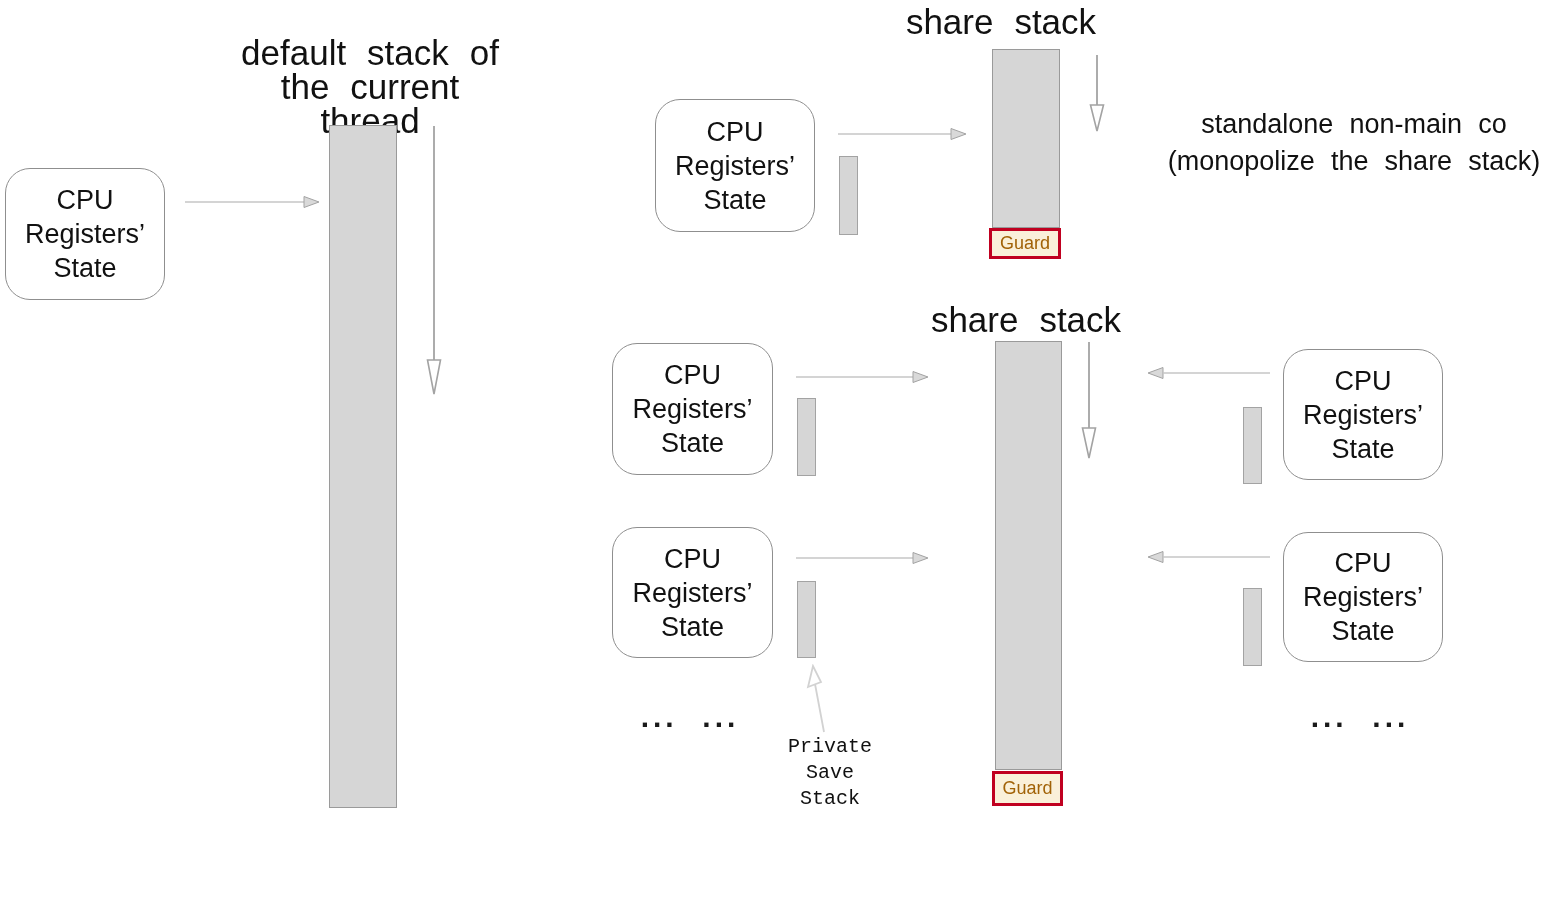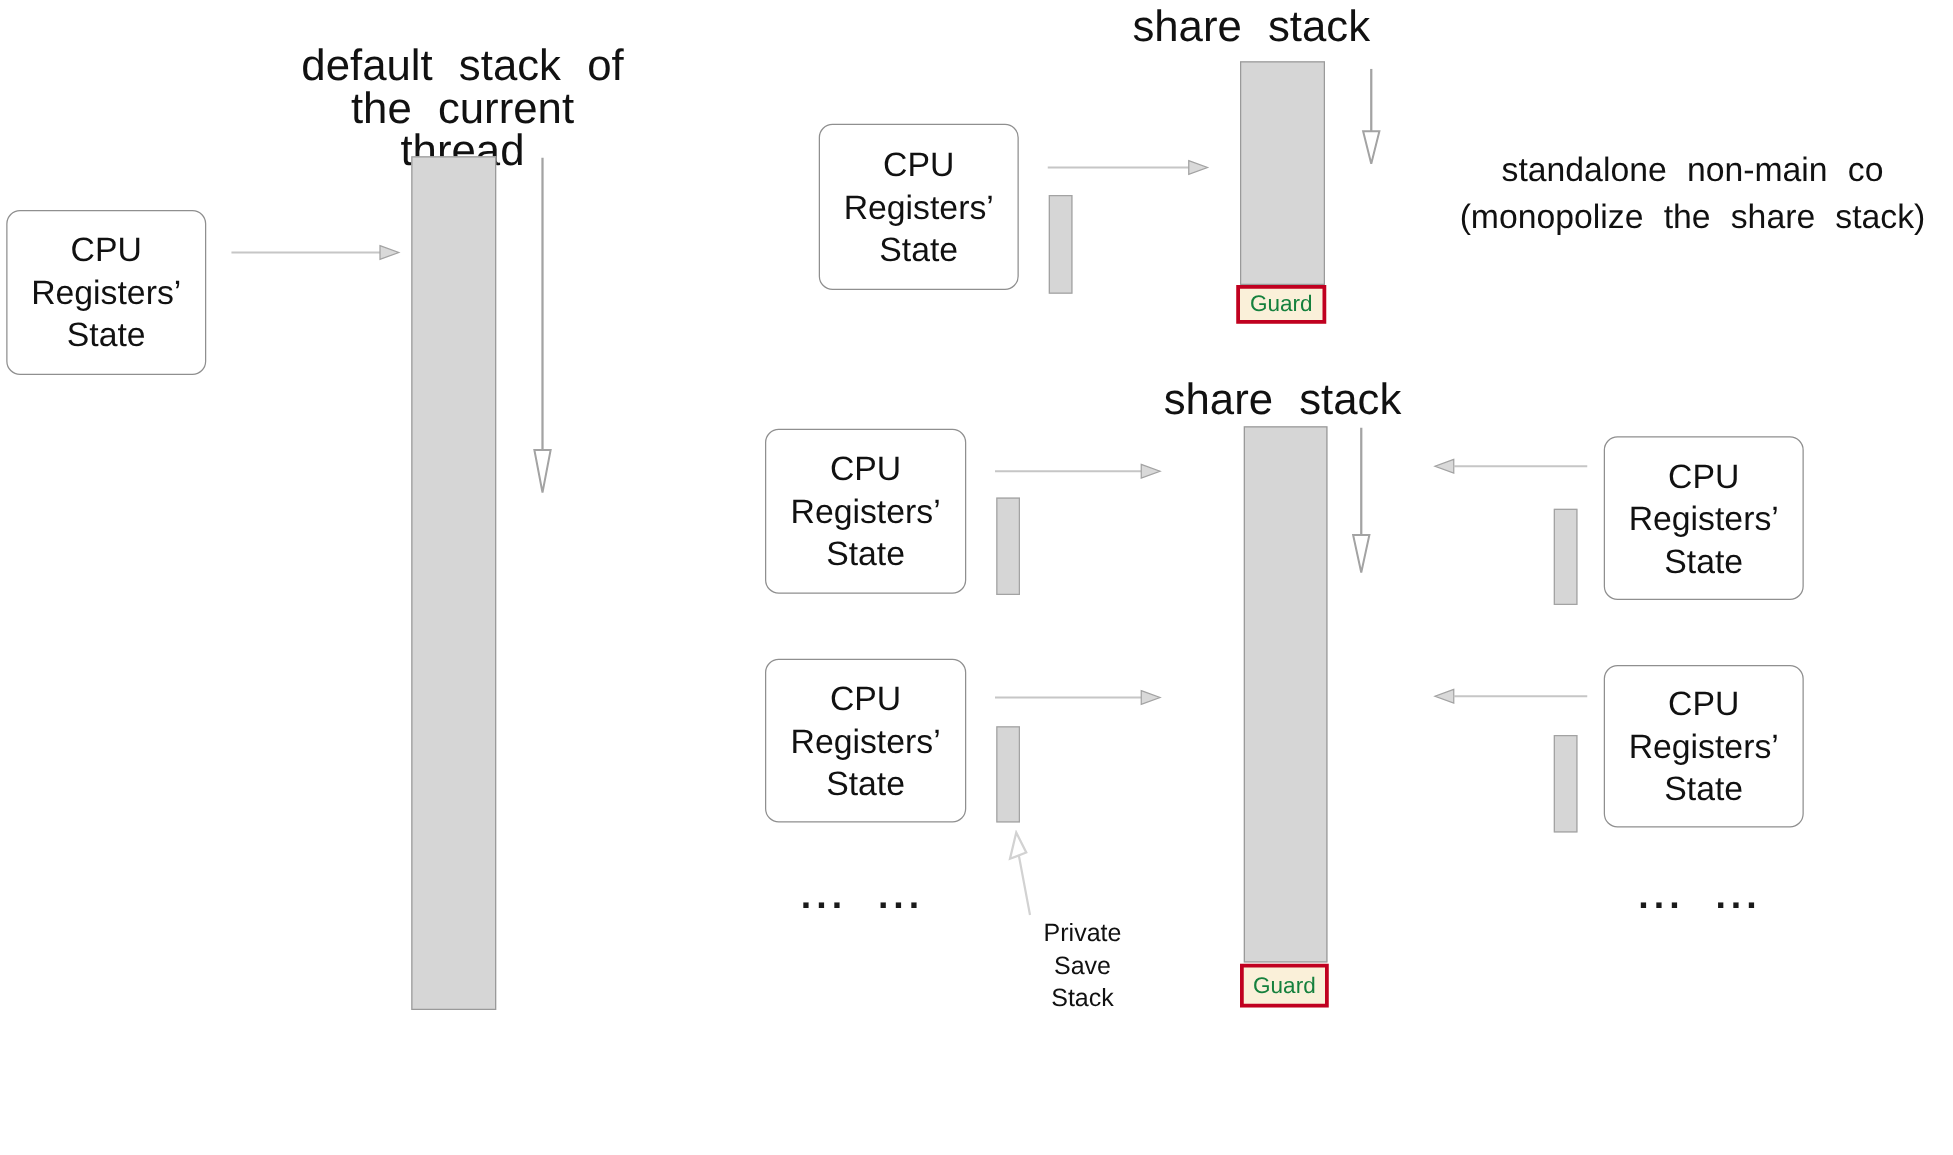--- a/index.html
+++ b/index.html
@@ -10,30 +10,30 @@
   html,body{margin:0;padding:0;background:#ffffff;}
   .canvas{
     position:relative; width:1562px; height:924px; background:#fff; overflow:hidden;
     font-family:"Liberation Sans","DejaVu Sans",sans-serif; color:var(--text);
   }
   .abs{position:absolute;}
   .lbl{word-spacing:0.32em; white-space:pre-line; text-align:center;}
   .title{font-size:35px; line-height:34px;}
   .caption{font-size:28px; line-height:34px;}
   .cpu-box{
-    background:var(--box-fill); border:1.5px solid var(--box-border); border-radius:11px;
+    background:var(--box-fill); border:1.5px solid var(--box-border); border-radius:25px;
     display:flex; align-items:center; justify-content:center;
     font-size:27px; line-height:34px; text-align:center;
   }
   .stack{background:var(--stack-fill); border:1.5px solid var(--stack-border);}
   .srect{background:var(--stack-fill); border:1.5px solid var(--arrow-mid);}
   .guard{
     background:var(--guard-fill); border:3px solid var(--guard-border);
     display:flex; align-items:center; justify-content:center;
-    font-size:18px; color:#15803d;text-align:right;
+    font-size:18px; color:#a16207;text-align:right;
   }
   .dots{font-size:30px; font-weight:bold; letter-spacing:4px; white-space:pre; color:#1a1a1a;}
   .small-lbl{font-size:20px; line-height:26px; text-align:center; white-space:pre-line;}
   .ann{font-size:27px; line-height:37px; text-align:center; word-spacing:0.32em; white-space:pre-line;}
   svg .shaft{stroke:var(--arrow-light); stroke-width:1.6; fill:none;}
   svg .shaft-mid{stroke:var(--arrow-mid); stroke-width:1.8; fill:none;}
   svg .shaft-faint{stroke:var(--arrow-faint); stroke-width:1.8; fill:none;}
   svg .head-filled{fill:var(--arrow-head-fill); stroke:var(--arrow-mid); stroke-width:1;}
   svg .head-hollow{fill:#ffffff; stroke:var(--arrow-mid); stroke-width:1.6;}
   svg .head-hollow-faint{fill:#ffffff; stroke:var(--arrow-faint); stroke-width:1.8;}
@@ -77,21 +77,21 @@
   <div class="abs srect" style="left:839px;top:156px;width:17px;height:77px;"></div>
 
   <div class="abs stack" style="left:992px;top:49px;width:66px;height:177px;"></div>
   <div class="abs guard" style="left:989px;top:228px;width:66px;height:25px;">Guard</div>
 
   <svg class="abs" style="left:1088px;top:55px;" width="18" height="78" viewBox="0 0 18 78">
     <line class="shaft-mid" x1="9" y1="0" x2="9" y2="52"></line>
     <polygon class="head-hollow" points="2.5,50 15.5,50 9,76"></polygon>
   </svg>
 
-  <div class="abs ann" style="left:1146px;top:106px;width:416px;margin-top:12px;">standalone non-main co
+  <div class="abs ann" style="left:1146px;top:106px;width:416px;">standalone non-main co
 (monopolize the share stack)</div>
 
   <div class="abs lbl title" style="left:926px;top:303px;width:200px;">share stack</div>
 
   <div class="abs stack" style="left:995px;top:341px;width:65px;height:427px;"></div>
   <div class="abs guard" style="left:992px;top:771px;width:65px;height:29px;">Guard</div>
 
   <svg class="abs" style="left:1080px;top:342px;" width="18" height="118" viewBox="0 0 18 118">
     <line class="shaft-mid" x1="9" y1="0" x2="9" y2="88"></line>
     <polygon class="head-hollow" points="2.5,86 15.5,86 9,116"></polygon>
@@ -115,21 +115,21 @@
   </svg>
   <div class="abs srect" style="left:797px;top:581px;width:17px;height:75px;"></div>
 
   <div class="abs dots" style="left:590px;top:700px;width:200px;text-align:center;">...  ...</div>
 
   <svg class="abs" style="left:804px;top:664px;" width="26" height="70" viewBox="0 0 26 70">
     <line class="shaft-faint" x1="20" y1="68" x2="11" y2="20"></line>
     <polygon class="head-hollow-faint" points="4,23 17,18 9,2"></polygon>
   </svg>
 
-  <div class="abs small-lbl" style="left:816px;top:734px;width:100px;">Private
+  <div class="abs small-lbl" style="left:780px;top:734px;width:100px;font-family:Liberation Mono, monospace;">Private
 Save
 Stack</div>
 
   <div class="abs cpu-box lbl" style="left:1283px;top:349px;width:158px;height:129px;">CPU
 Registers’
 State</div>
   <svg class="abs" style="left:1146px;top:365px;" width="124" height="16" viewBox="0 0 124 16">
     <polygon class="head-filled" points="17,2.5 2,8 17,13.5"></polygon>
     <line class="shaft" x1="17" y1="8" x2="124" y2="8"></line>
   </svg>

